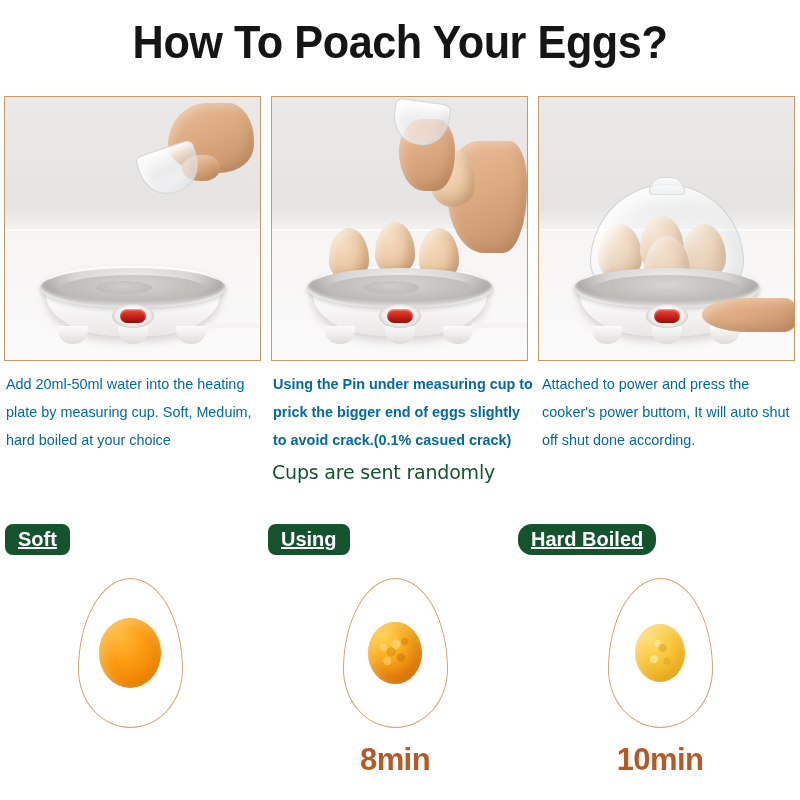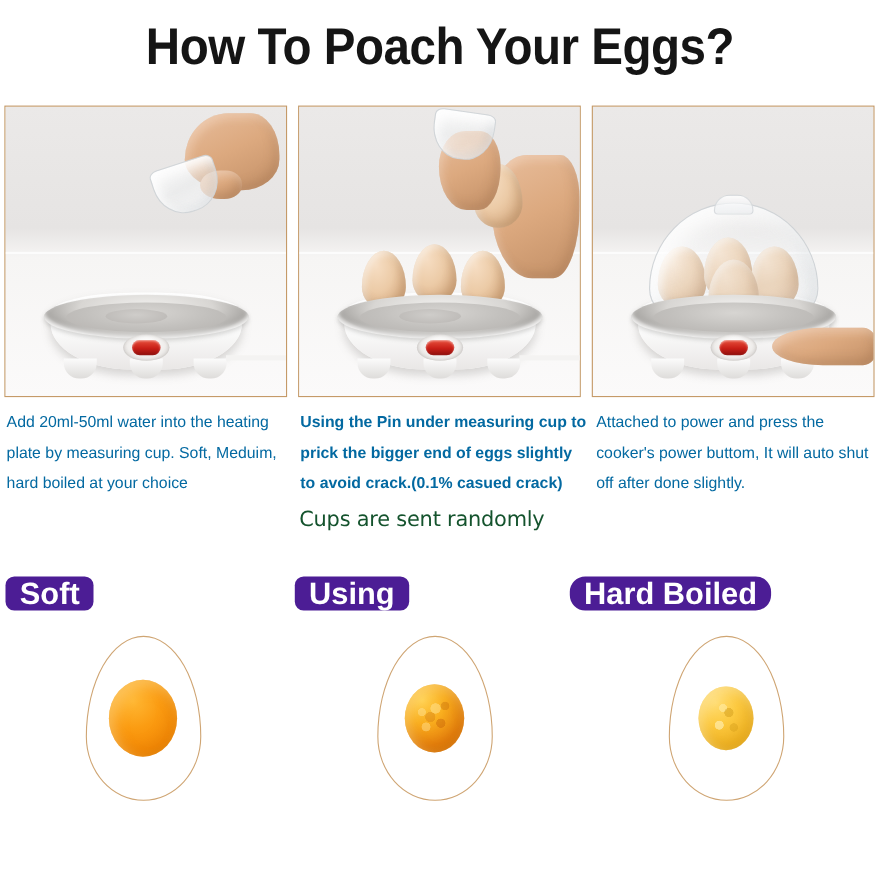--- a/index.html
+++ b/index.html
@@ -209,28 +209,29 @@
     color: #14532d;
     letter-spacing: -0.2px;
   }
 
   
   .badge {
     position: absolute;
     top: 524px;
     height: 31px;
     border-radius: 8px;
-    background: #4c1d95;
+    background: #14532d;
     color: #ffffff;
-    font-size: 28px;
+    font-size: 20px;
     font-weight: bold;
     line-height: 31px;
     text-align: center;
     box-sizing: border-box;
     padding: 0 13px;
+    text-decoration: underline;
   }
   .badge.b1 { left: 5px; }
   .badge.b2 { left: 268px; }
   .badge.b3 { left: 518px; border-radius: 14px; }
 
   
   .egg-col {
     position: absolute;
     top: 578px;
     width: 150px;
@@ -389,38 +390,40 @@
     </div>
 
     <div class="hand" style="right:-4px; bottom:28px; width:96px; height:34px;
                 border-radius:48% 14% 14% 48% / 50% 50% 50% 50%;"></div>
   </div>
 </div>
 
 <div class="captions">
   <div class="caption c1">Add 20ml-50ml water into the heating plate by measuring cup. Soft, Meduim, hard boiled at your choice</div>
   <div class="caption c2">Using the Pin under measuring cup to prick the bigger end of eggs slightly to avoid crack.(0.1% casued crack)</div>
-  <div class="caption c3">Attached to power and press the cooker's power buttom, It will auto shut off after done slightly.</div>
+  <div class="caption c3">Attached to power and press the cooker's power buttom, It will auto shut off shut done according.</div>
 </div>
 
 <div class="cups-note">Cups are sent randomly</div>
 
 <div class="badge b1">Soft</div>
 <div class="badge b2">Using</div>
 <div class="badge b3">Hard Boiled</div>
 
 <div class="egg-col e1">
   <div class="egg-shape">
     <div class="yolk soft"></div>
   </div>
 </div>
 
 <div class="egg-col e2">
   <div class="egg-shape">
     <div class="yolk medium"></div>
   </div>
+  <div class="time-label">8min</div>
 </div>
 
 <div class="egg-col e3">
   <div class="egg-shape">
     <div class="yolk hard"></div>
   </div>
+  <div class="time-label">10min</div>
 </div>
 
 </body></html>

